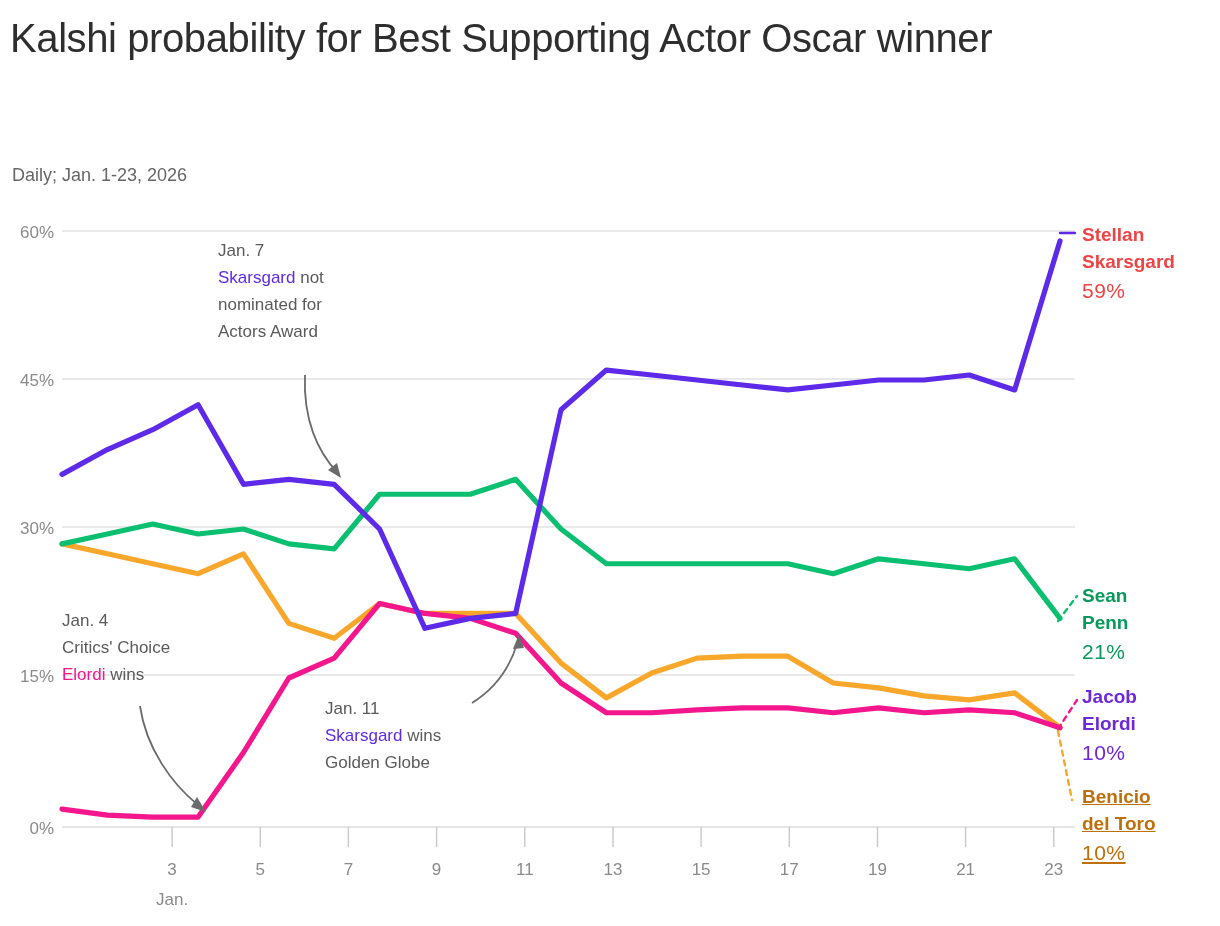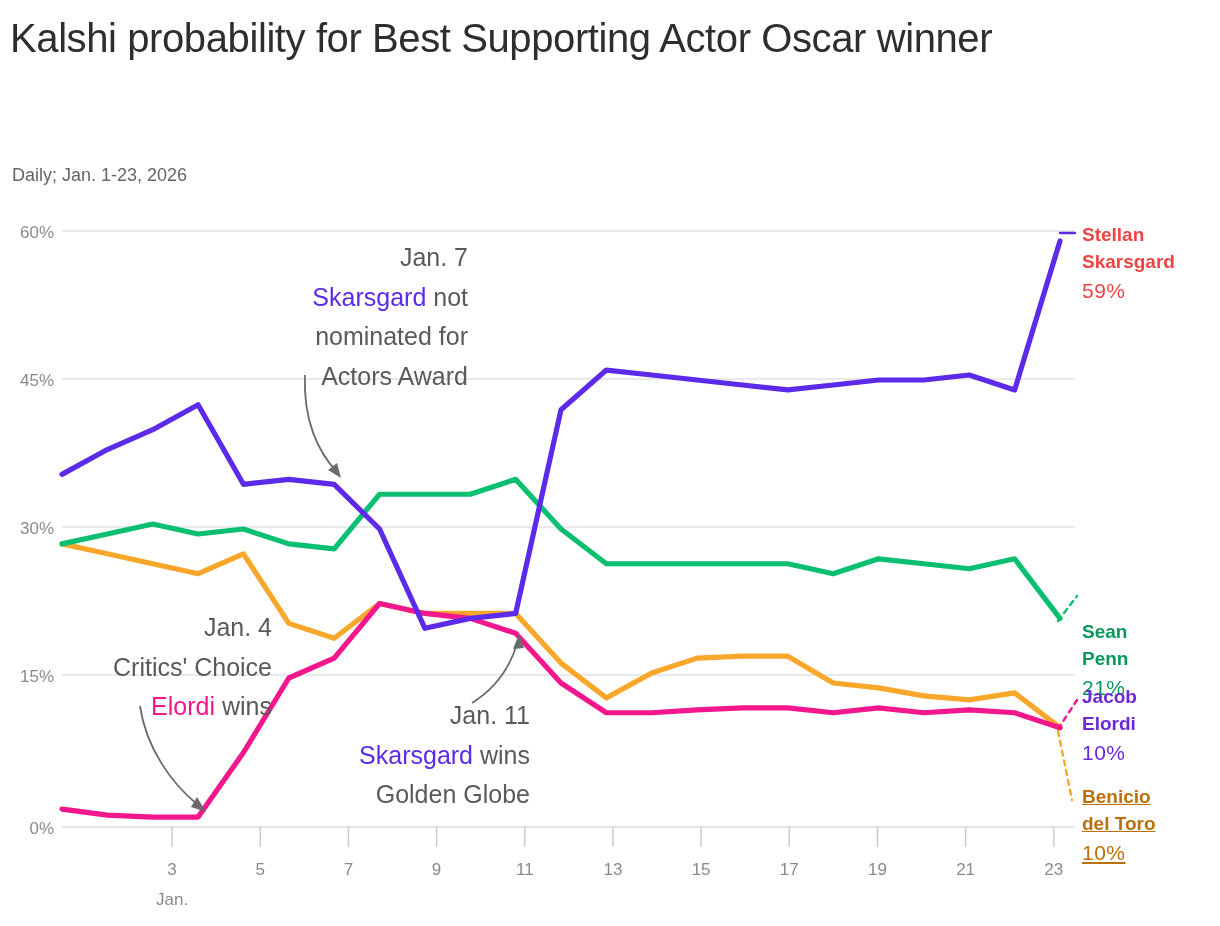--- a/index.html
+++ b/index.html
@@ -50,24 +50,24 @@
     font-size: 17px;
     fill: #8a8a8a;
   }
   .ylab {
     font-family: "Liberation Sans", sans-serif;
     font-size: 17px;
     fill: #8a8a8a;
   }
   .ann {
     position: absolute;
-    font-size: 25px;
+    font-size: 17px;
     line-height: 1.58;
     color: #5a5a5a;
-    text-align: right;
+    text-align: left;
   }
   .ann .hl-purple { color: #5c2ae8; }
   .ann .hl-pink { color: #f4168c; }
   .endlabel {
     position: absolute;
     font-size: 19px;
     line-height: 1.42;
     font-weight: 700;
   }
   .endlabel .pct {
@@ -178,21 +178,21 @@
     </div>
     <div>Golden Globe</div>
   </div>
 
   <div class="endlabel" style="left:1082px; top:222px; color:#ef4444;">
     <div>Stellan</div>
     <div>Skarsgard</div>
     <div class="pct">59%</div>
   </div>
 
-  <div class="endlabel" style="left:1082px; top:583px; color:#089a5c;margin-top:36px;">
+  <div class="endlabel" style="left:1082px; top:583px; color:#089a5c;">
     <div>Sean</div>
     <div>Penn</div>
     <div class="pct">21%</div>
   </div>
 
   <div class="endlabel" style="left:1082px; top:684px; color:#6d28d9;">
     <div>Jacob</div>
     <div>Elordi</div>
     <div class="pct">10%</div>
   </div>

